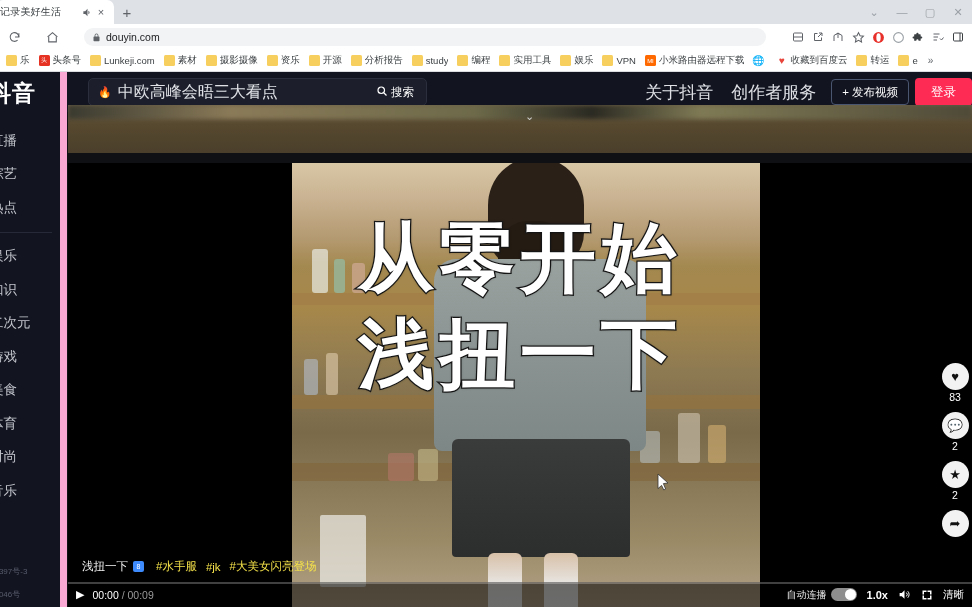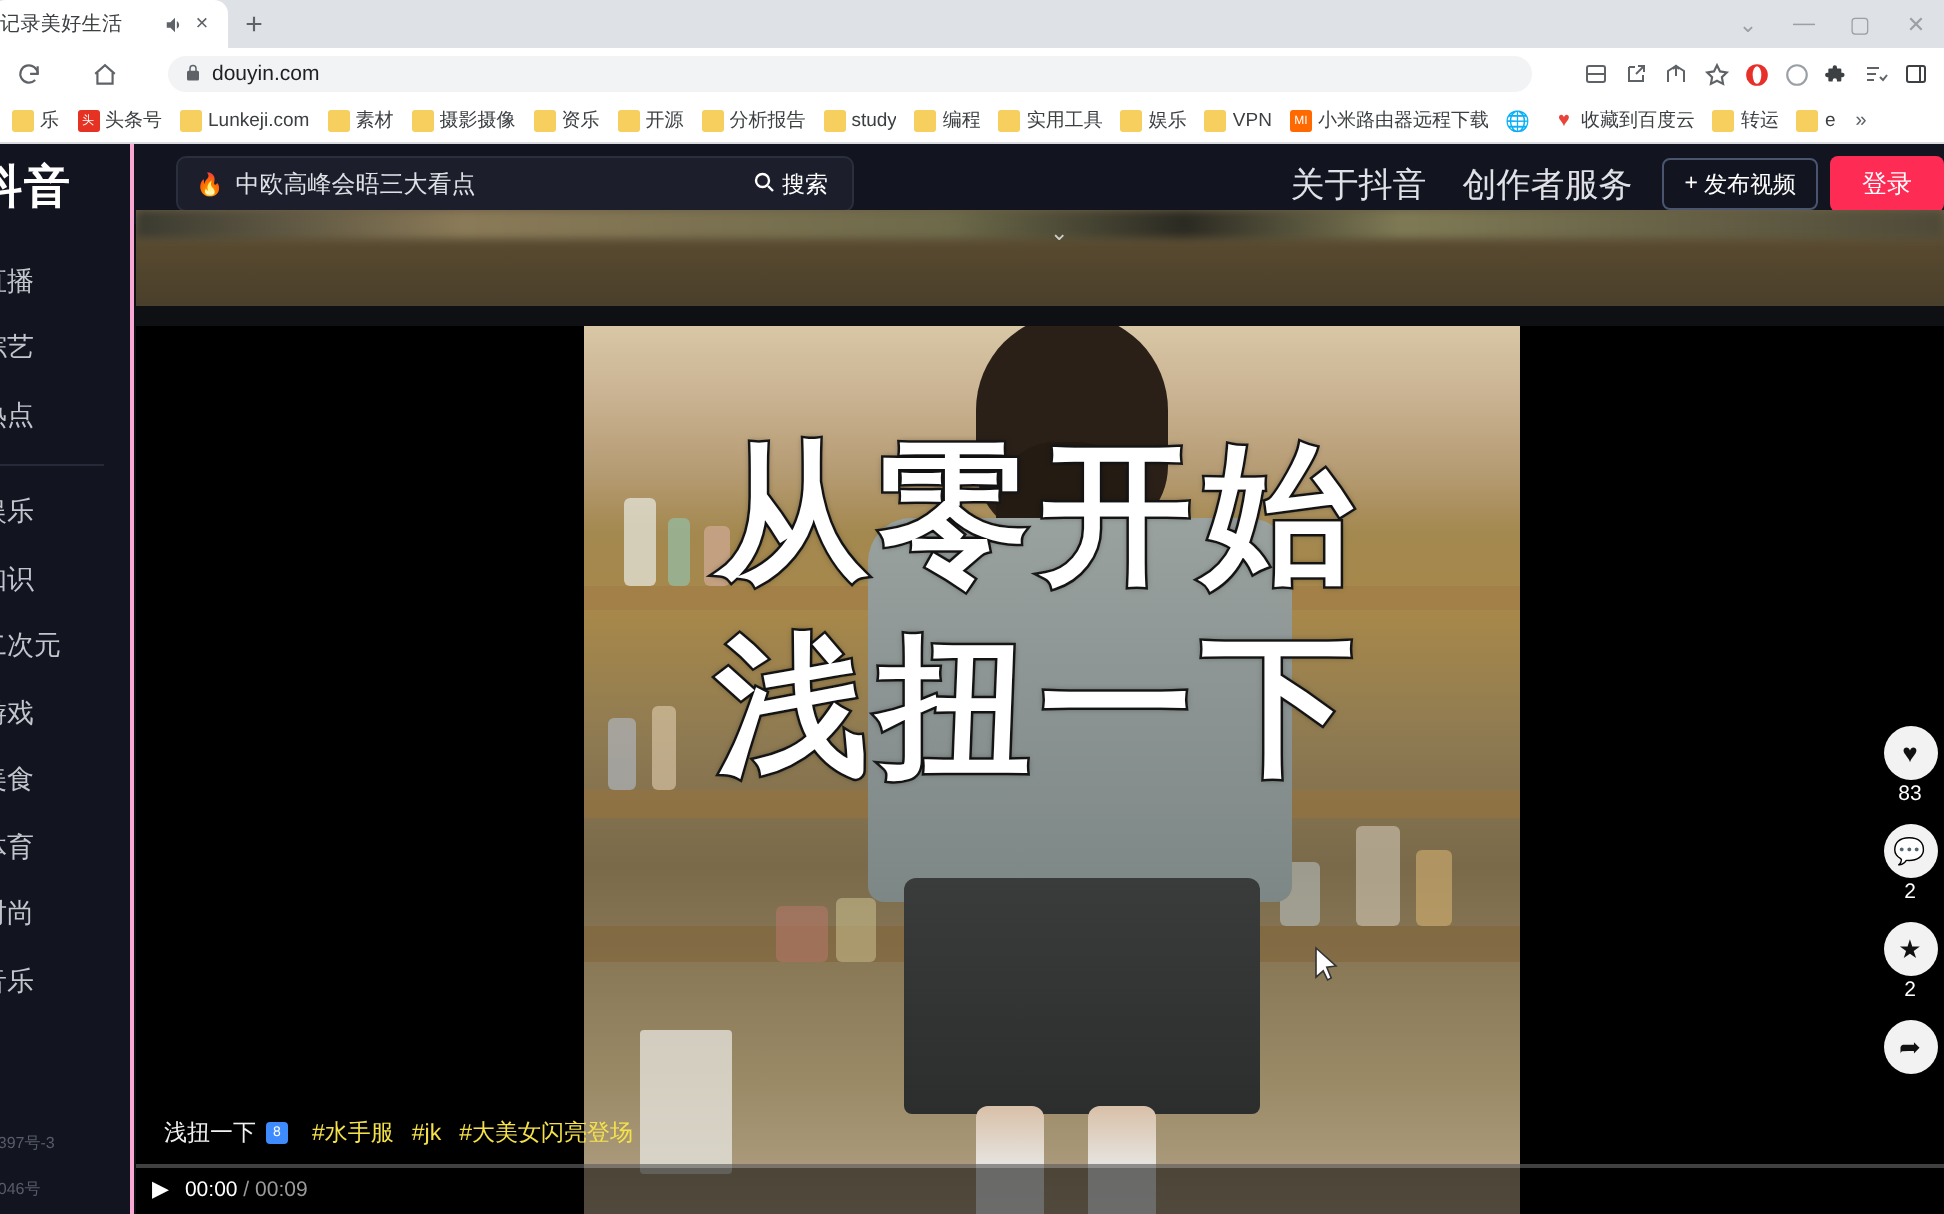--- a/index.html
+++ b/index.html
@@ -90,21 +90,21 @@
   .bm-overflow { color:#5f6368; font-size: 10px; padding: 0 5px; }
 
   
   .page {
     position: absolute; left: 0; top: 72px; width: 972px; height: 535px;
     background: #0e1014; overflow: hidden;
   }
 
   .sidebar {
     position: absolute; left: 0; top: 0; width: 67px; height: 535px;
-    background: #121420; border-right: 2px solid #f9a8d4;
+    background: #121420; border-right: 7px solid #f9a8d4;
   }
   .logo {
     position: absolute; left: -12px; top: 6px;
     font-size: 23px; font-weight: 700; color: #ffffff; letter-spacing: 1px;
   }
   .nav { position: absolute; left: 0; top: 52px; width: 67px; }
   .nav-item {
     height: 33.5px; display: flex; align-items: center;
     padding-left: 0px; color: #c3c5cc; font-size: 13.5px;
   }
@@ -125,21 +125,21 @@
   .header {
     position: absolute; left: 0; top: 0; right: 0; height: 40px;
     background: #121420; display: flex; align-items: center;
   }
   .searchbox {
     position: absolute; left: 21px; top: 6px; width: 339px; height: 28px;
     background: #1c1f2b; border: 1px solid #2a2e3d; border-radius: 5px;
     display: flex; align-items: center; padding: 0 2px 0 9px;
   }
   .flame { font-size: 11px; margin-right: 6px; }
-  .search-text { flex: 1; font-size: 12px; color: #dfe1e6; white-space:nowrap; overflow:hidden;}
+  .search-text { flex: 1; font-size: 16px; color: #dfe1e6; white-space:nowrap; overflow:hidden;}
   .search-btn {
     height: 24px; display:flex; align-items:center; gap: 3px;
     padding: 0 10px 0 8px; color:#fff; font-size: 11.5px;
   }
   .hdr-right {
     position: absolute; right: 0; top: 0; height: 40px;
     display: flex; align-items: center; gap: 0px;
   }
   .hdr-link { color:#dfe1e6; font-size: 17px; padding: 0 9px; white-space: nowrap; }
   .publish-btn {
@@ -644,18 +644,38 @@
               <div class="fill"></div>
             </div>
           <div class="ctrl-left">
             <span class="play-btn">▶</span>
             <span class="timecode">
               <span>00:00</span>
               <span class="dur">/</span>
               <span class="dur">00:09</span>
             </span>
           </div>
+          <div class="ctrl-right">
+            <span class="auto-wrap">
+              <span class="auto-label">自动连播</span>
+              <span class="toggle"></span>
+            </span>
+            <span class="speed">1.0x</span>
+            <span class="ctrl-ico">
+              <svg width="13" height="13" viewBox="0 0 24 24" fill="#fff">
+                  <path d="M3 9v6h4l5 5V4L7 9H3z"></path>
+                  <path d="M15.5 8.5a5 5 0 0 1 0 7" stroke="#fff" stroke-width="1.8" fill="none"></path>
+                  <path d="M18 6a8.5 8.5 0 0 1 0 12" stroke="#fff" stroke-width="1.8" fill="none"></path>
+                </svg>
+            </span>
+            <span class="ctrl-ico">
+              <svg width="12" height="12" viewBox="0 0 24 24" fill="#fff">
+                  <path d="M3 3h8v3H6v5H3zM21 3v8h-3V6h-5V3zM3 13h3v5h5v3H3zM18 13h3v8h-8v-3h5z"></path>
+                </svg>
+            </span>
+            <span class="quality">清晰</span>
+          </div>
         </div>
       </div>
 
     </div>
   </div>
 </div>
 
 </body></html>

